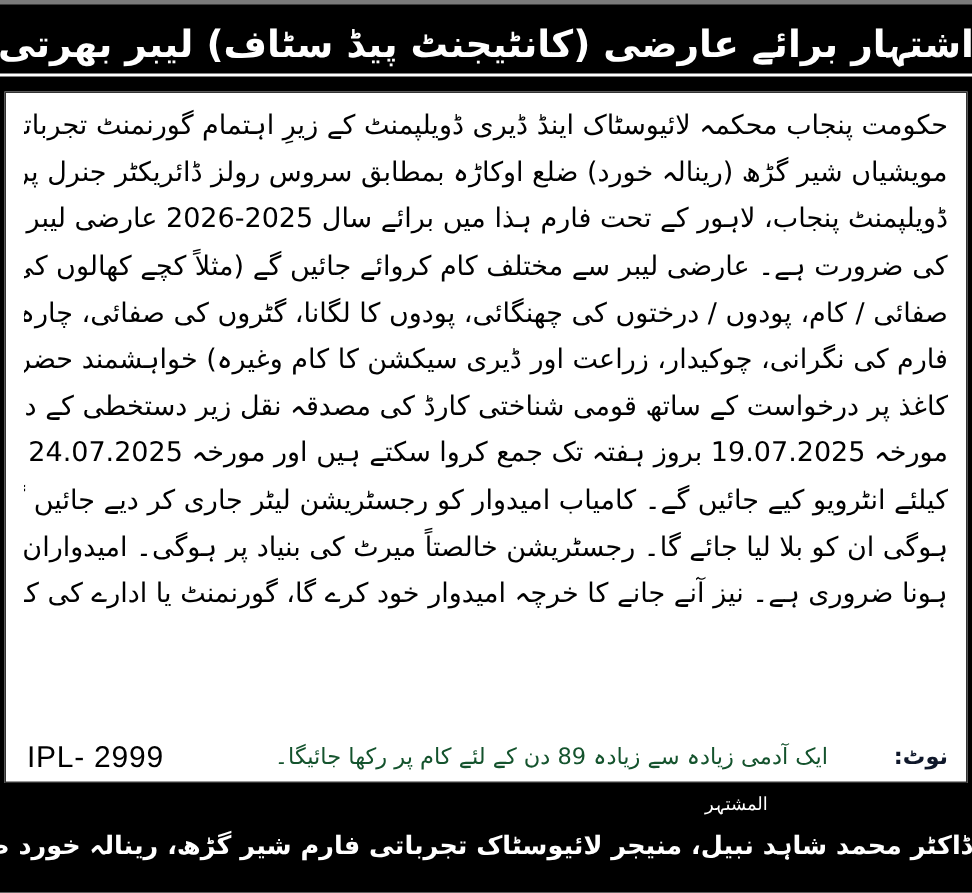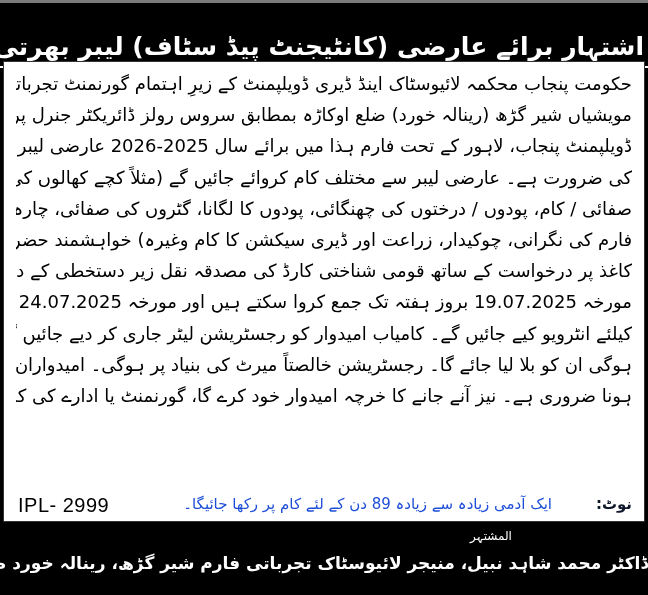--- a/index.html
+++ b/index.html
@@ -4,22 +4,22 @@
 <style>
   html, body { margin: 0; padding: 0; }
   body {
     width: 648px; height: 595px; overflow: hidden;
     background: #000000;
     font-family: "DejaVu Sans", sans-serif;
   }
   .page { position: relative; width: 648px; height: 595px; background: #000; }
   .top-rule { position: absolute; left: 0; top: 0; width: 648px; height: 3px; background: #7a7a7a; }
   .title-band {
-    position: absolute; left: 0; top: 20px; width: 648px; height: 58px;
-    display: flex; justify-content: flex-end; align-items: center;
+    position: absolute; left: 0; top: 3px; width: 648px; height: 58px;
+    display: flex; justify-content: center; align-items: center;
   }
   .title {
     direction: rtl; color: #ffffff; font-size: 25px; font-weight: bold;
     border-bottom: 2px solid #ffffff; padding: 0 4px 2px 4px; line-height: 34px;
     font-family: "DejaVu Sans", sans-serif; white-space: nowrap;
   }
   .body-box {
     position: absolute; left: 3px; top: 61px; width: 640px; height: 459px;
     background: #ffffff; border: 1px solid #333;
   }
@@ -28,21 +28,21 @@
     direction: rtl; text-align: justify; text-align-last: right;
     color: #000; font-size: 18px; line-height: 31.2px;
     font-family: "DejaVu Sans", sans-serif;
   }
   .body-line { display: block; white-space: nowrap; overflow: hidden; height: 31.2px; }
   .note-row {
     position: absolute; right: 12px; top: 428px; width: 616px; height: 28px;
     direction: rtl; display: flex; align-items: center;
   }
   .note-label { font-size: 15px; font-weight: bold; color: #0f172a; width: 80px; }
-  .note-text { font-size: 15px; color: #1d4ed8; text-align: center; }
+  .note-text { font-size: 15px; color: #14532d; text-align: center; }
   .ref-code {
     position: absolute; left: 14px; top: 432px;
     font-family: "Liberation Sans", sans-serif; font-weight: normal; font-size: 20px; color: #000;
     letter-spacing: 0.5px;
   }
   .footer { position: absolute; left: 0; top: 521px; width: 648px; height: 74px; padding-left: 12px; }
   .advertiser-label {
     position: absolute; left: 470px; top: 8px; direction: rtl;
     color: #ffffff; font-size: 12px;
   }

